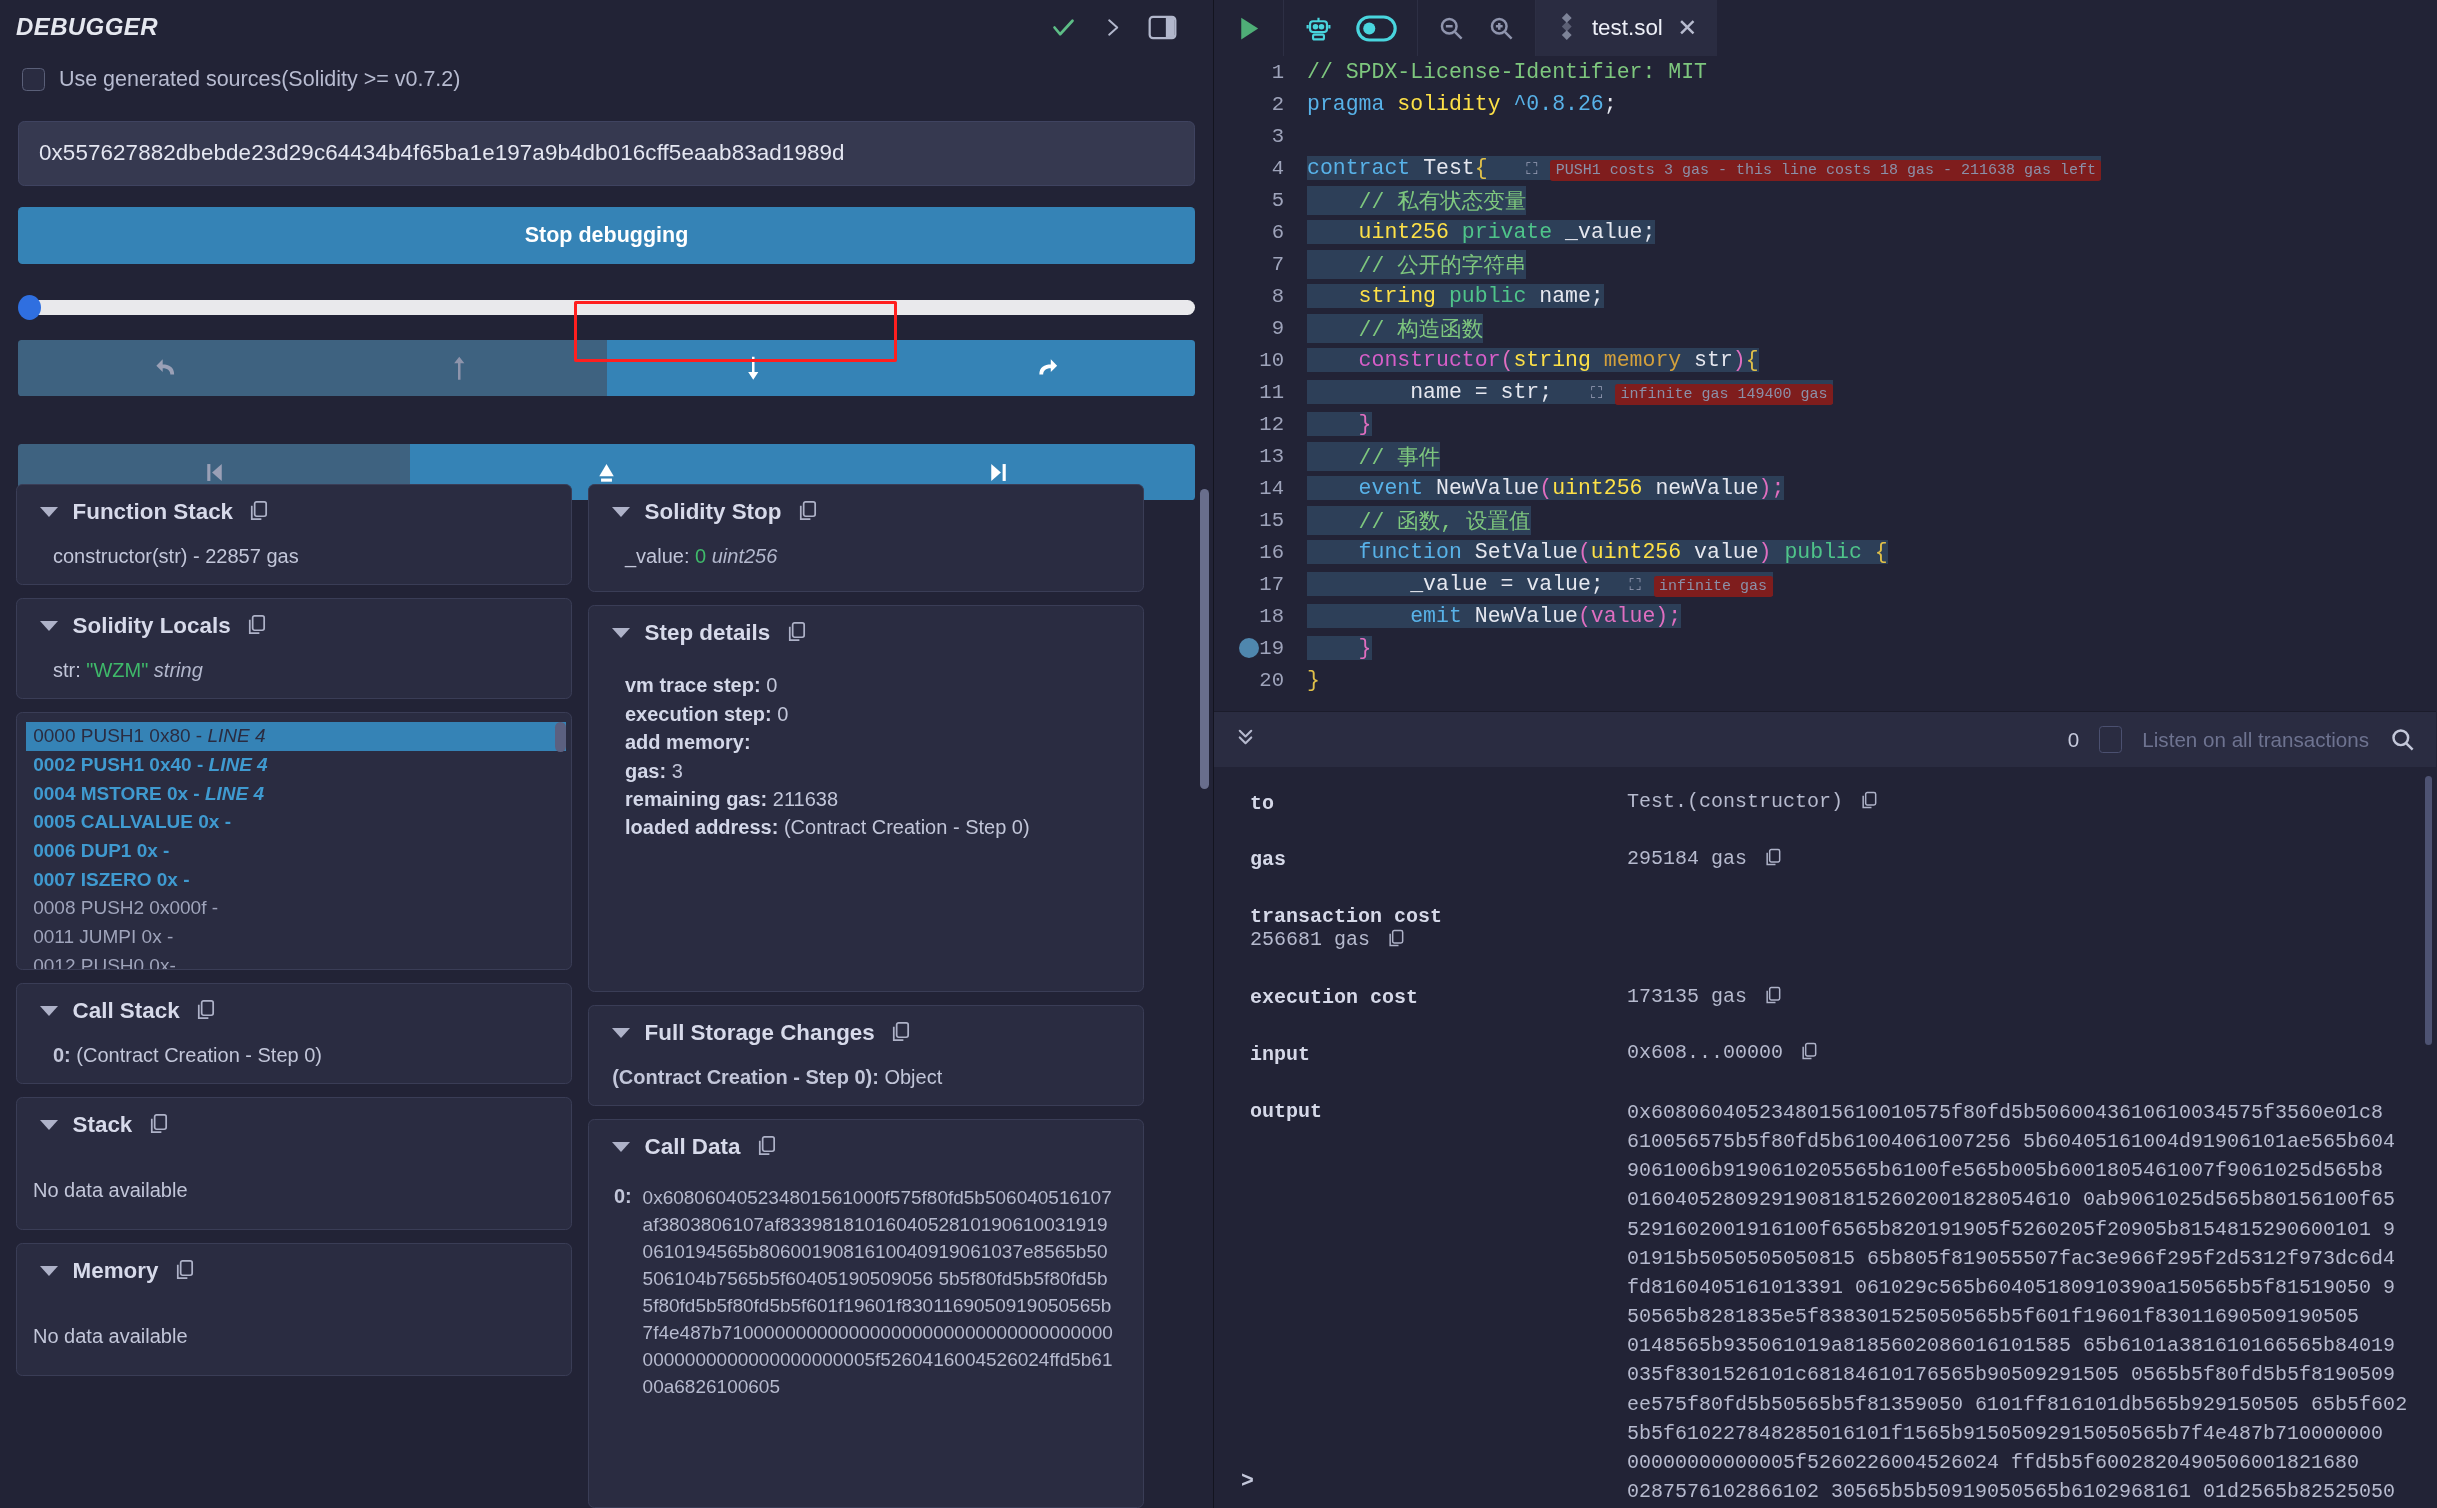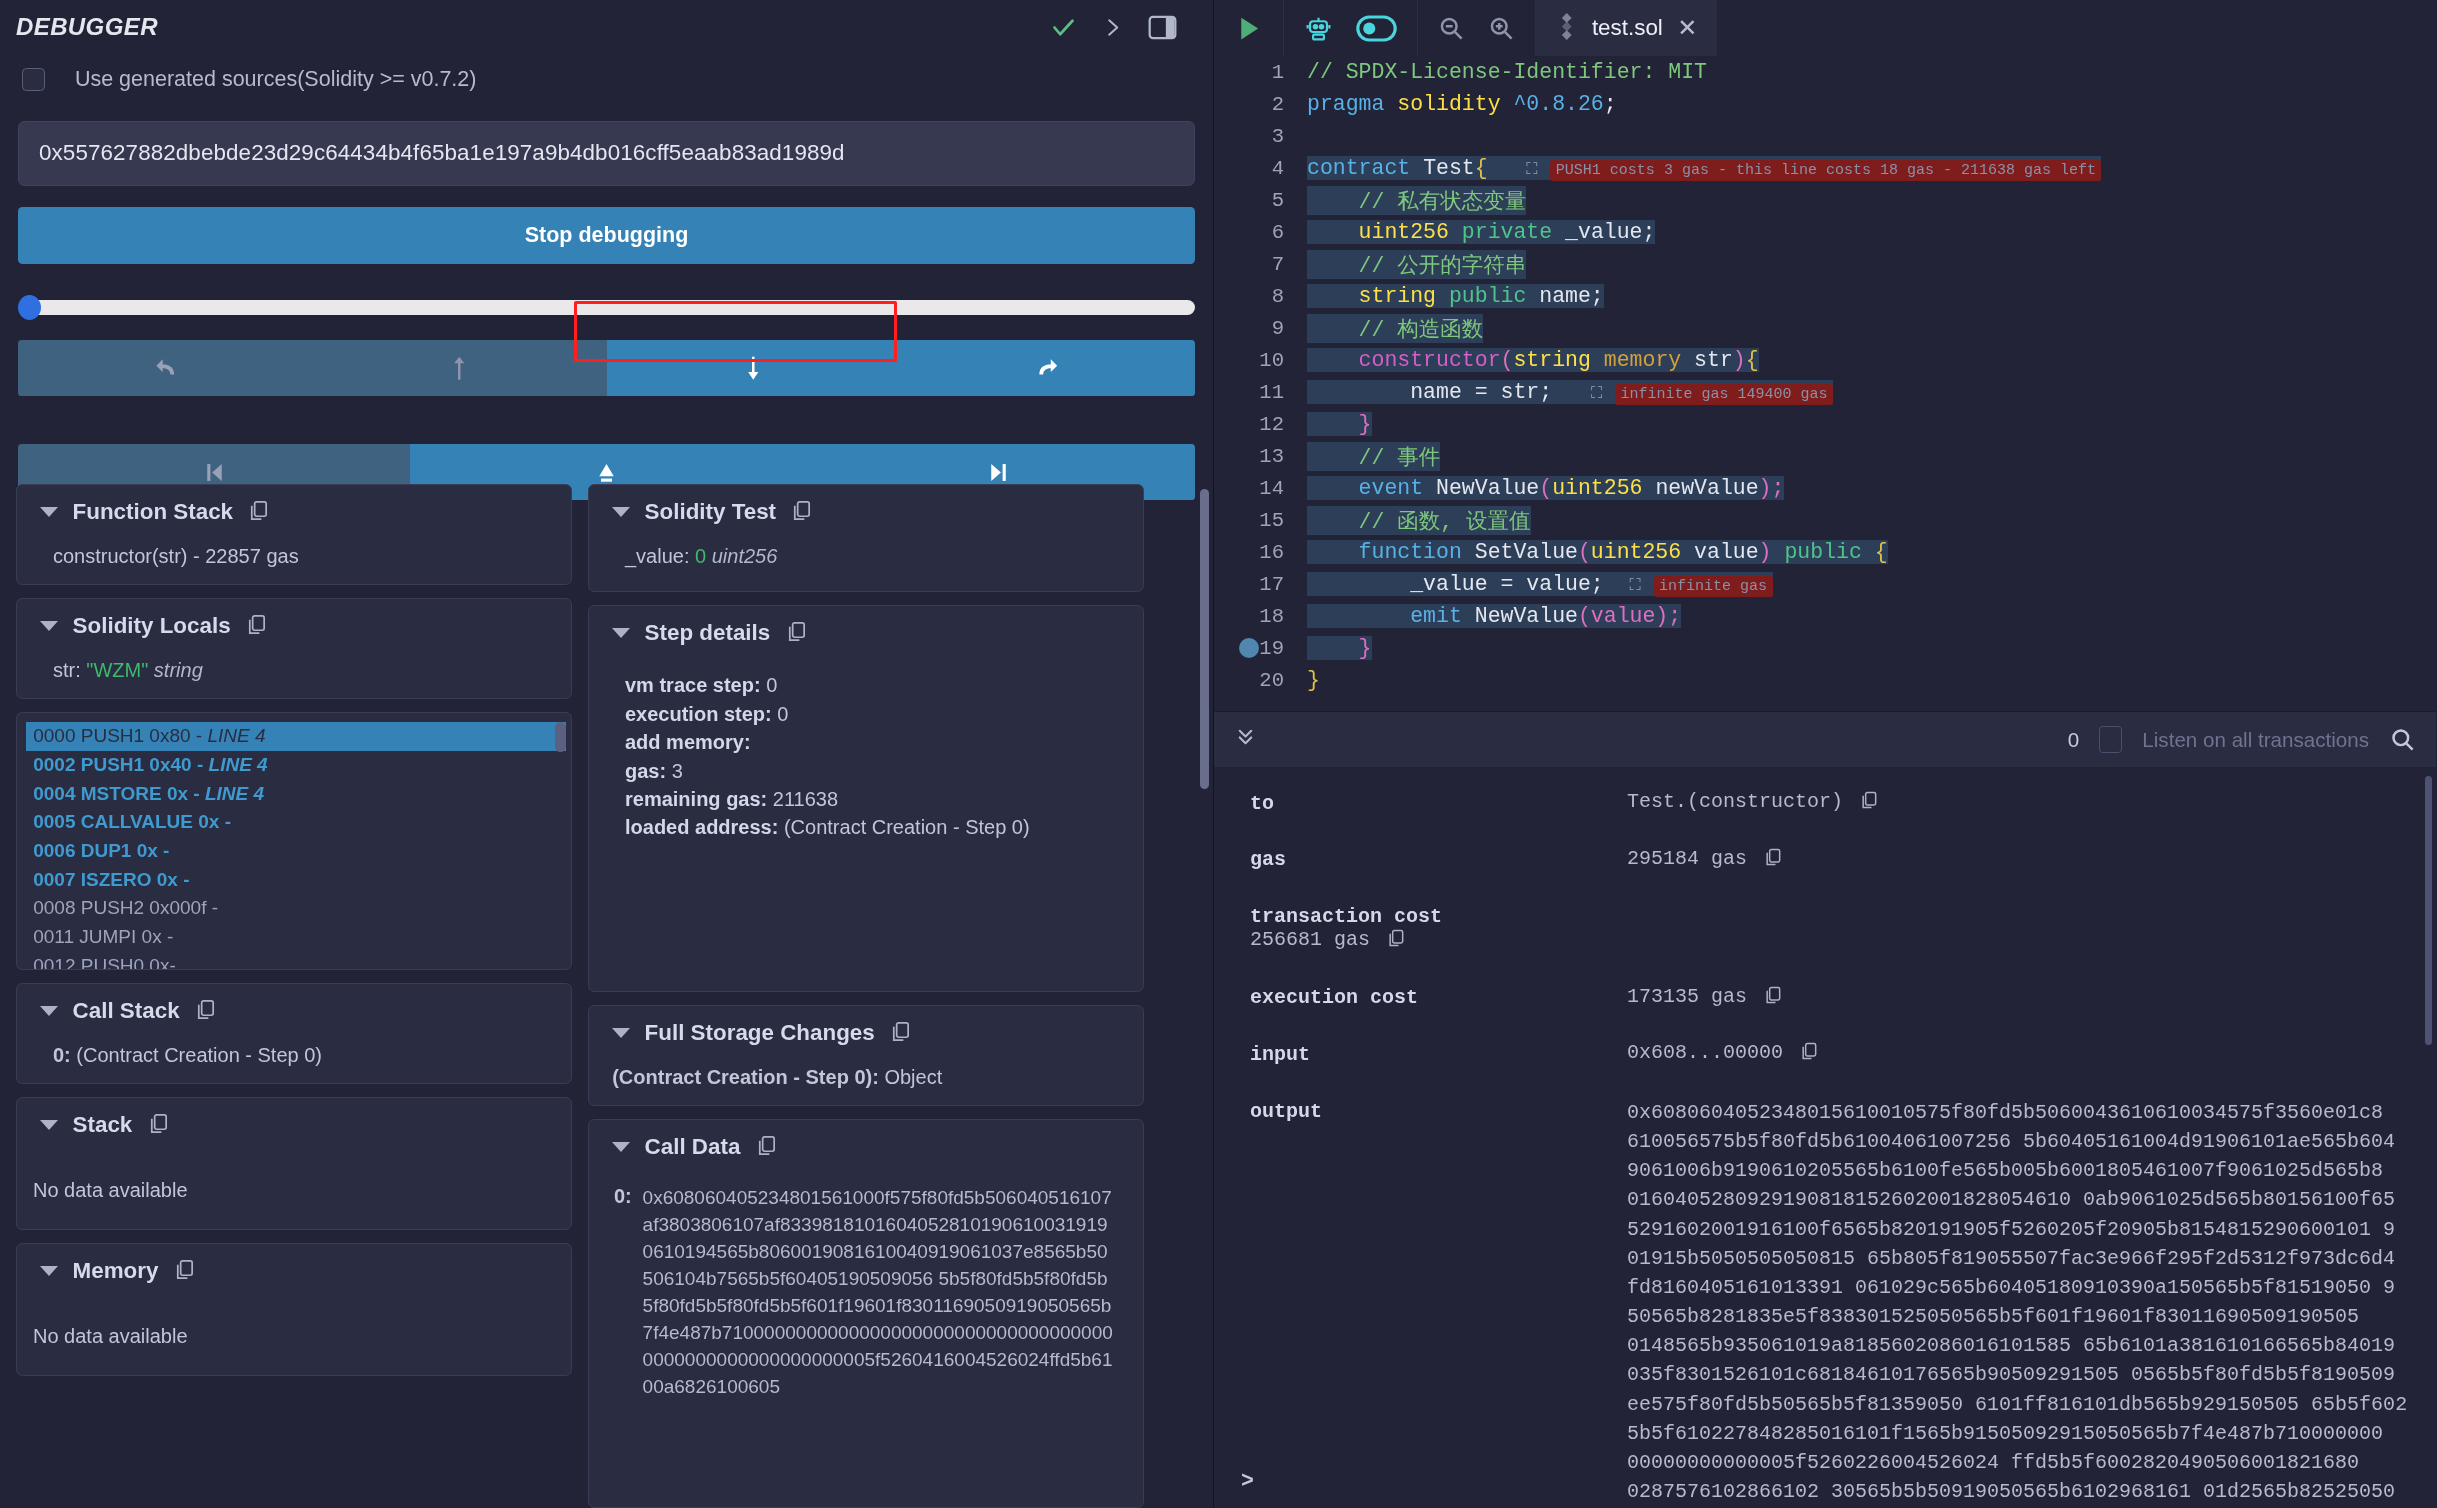--- a/index.html
+++ b/index.html
@@ -27,21 +27,21 @@
     font-size: 24px; font-weight: 700; color: #e5e7ef; letter-spacing: 0.4px; font-style: italic;
   }
   .dbg-head-icons { margin-left: auto; display: flex; align-items: center; gap: 25px; padding-right: 20px;}
   .ic { cursor: pointer; display: flex; align-items: center; justify-content: center; }
 
   .chk-row { display: flex; align-items: center; gap: 14.4px; padding: 20px 18px 7.2px 21.5px; }
   .chkbox {
     width: 23px; height: 23px; border: 1.8px solid #5a5f78; border-radius: 4.5px;
     background: #2a2c41;
   }
-  .chk-label { font-size: 21.5px; color: #b7bbd0; margin-left: 16px; }
+  .chk-label { font-size: 21.5px; color: #b7bbd0; }
 
   .addr-field {
     margin: 21.5px 18px 0 18px; height: 65px;
     background: #363950; border: 0.9px solid #3f4360; border-radius: 6.3px;
     display: flex; align-items: center; padding: 0 20px;
     font-size: 22.4px; color: #e4e6f1; letter-spacing: 0.1px; white-space: nowrap; overflow: hidden;
   }
   .stop-btn {
     margin: 21.5px 18px 0 18px; height: 57px;
     background: #3583b6; border-radius: 4.5px;
@@ -350,21 +350,21 @@
           <div class="card-body" style="padding-top:41px; padding-left:0;">No data available</div>
         </div>
 
       </div>
 
       <div class="col">
 
         <div class="card" style="padding-bottom:23px;">
           <div class="card-head">
             <span class="caret"></span>
-            <span class="card-title">Solidity Test</span>
+            <span class="card-title">Solidity Stop</span>
             <span class="copy">
               <svg width="23" height="23" viewBox="0 0 24 24" fill="none" stroke="#aeb2c8" stroke-width="1.8">
                   <rect x="8" y="3" width="12" height="15" rx="2"></rect>
                   <path d="M5 7 L5 21 L15 21"></path>
                 </svg>
             </span>
           </div>
           <div class="card-body">
             <span>_value:</span>
             <span class="grn">0</span>

